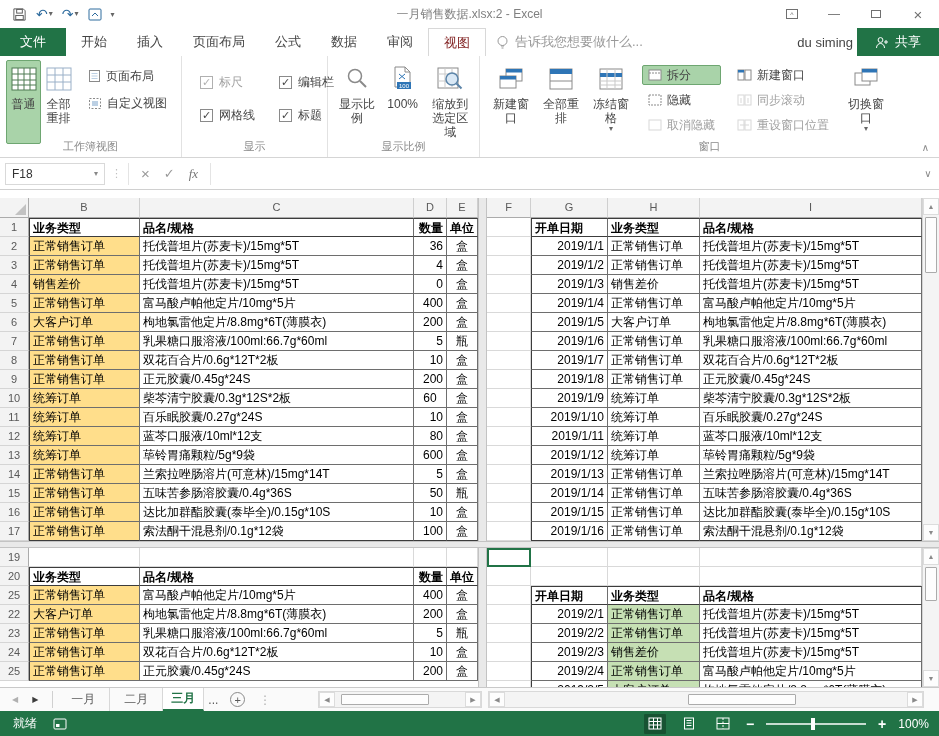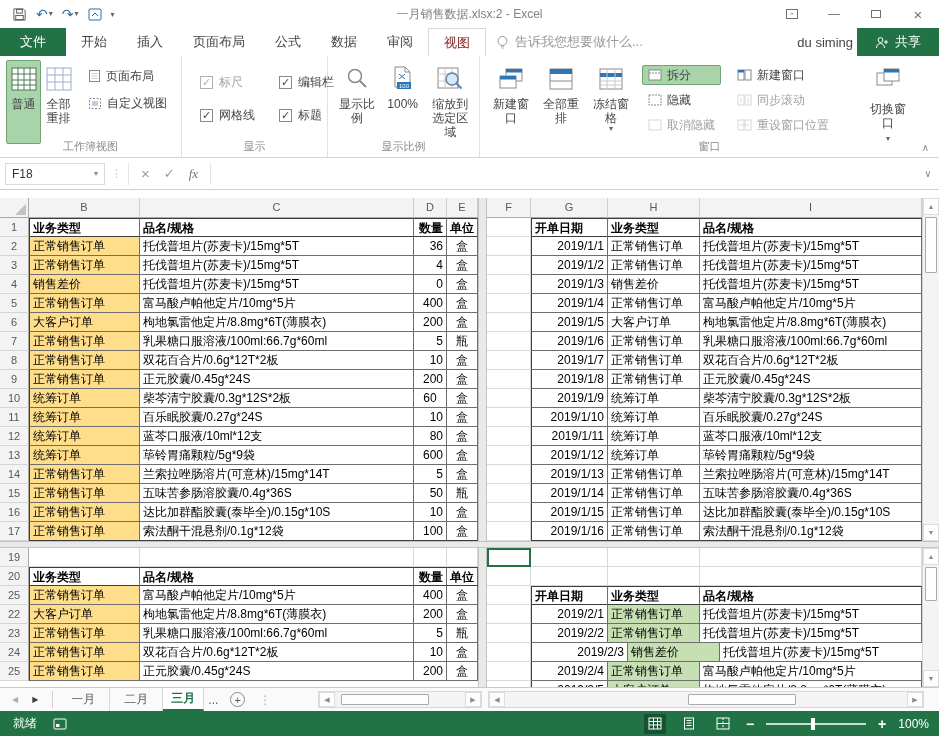--- a/index.html
+++ b/index.html
@@ -347,21 +347,21 @@
         </div>
         <div class="smallbtn dis">
           <svg width="15" height="12" viewBox="0 0 15 12">
               <rect x="1" y="1" width="6" height="10" fill="#fff" stroke="#aaa"></rect>
               <rect x="8" y="1" width="6" height="10" fill="#fff" stroke="#aaa"></rect>
               <path d="M3 6h9" stroke="#aaa"></path>
             </svg>
           <span>重设窗口位置</span>
         </div>
       </div>
-      <div class="bigbtn" style="margin-left:24px;justify-content:space-between;">
+      <div class="bigbtn" style="margin-left:2px;">
         <span class="ic">
           <svg width="26" height="24" viewBox="0 0 26 24">
               <rect x="2" y="6" width="15" height="12" fill="#fff" stroke="#8a8a8a"></rect>
               <rect x="9" y="2" width="15" height="12" fill="#fff" stroke="#8a8a8a"></rect>
               <rect x="9" y="2" width="15" height="3.5" fill="#2e75b6"></rect>
             </svg>
         </span>
         <span>切换窗口</span>
         <span class="caret-s">▾</span>
       </div>
@@ -702,21 +702,21 @@
           <div class="cell al-l tb" style="width: 222px;">托伐普坦片(苏麦卡)/15mg*5T</div>
         </div>
         <div class="grow">
           <div class="cell al-l" style="width: 44px;"></div>
           <div class="cell al-r tb tb-l" style="width: 77px;">2019/2/2</div>
           <div class="cell al-l tb bg-green" style="width: 92px;">正常销售订单</div>
           <div class="cell al-l tb" style="width: 222px;">托伐普坦片(苏麦卡)/15mg*5T</div>
         </div>
         <div class="grow">
           <div class="cell al-l" style="width: 44px;"></div>
-          <div class="cell al-r tb tb-l" style="width: 97px;">2019/2/3</div>
+          <div class="cell al-r tb tb-l" style="width: 77px;">2019/2/3</div>
           <div class="cell al-l tb bg-green" style="width: 92px;">销售差价</div>
           <div class="cell al-l tb" style="width: 222px;">托伐普坦片(苏麦卡)/15mg*5T</div>
         </div>
         <div class="grow">
           <div class="cell al-l" style="width: 44px;"></div>
           <div class="cell al-r tb tb-l" style="width: 77px;">2019/2/4</div>
           <div class="cell al-l tb bg-green" style="width: 92px;">正常销售订单</div>
           <div class="cell al-l tb" style="width: 222px;">富马酸卢帕他定片/10mg*5片</div>
         </div>
         <div class="grow">

